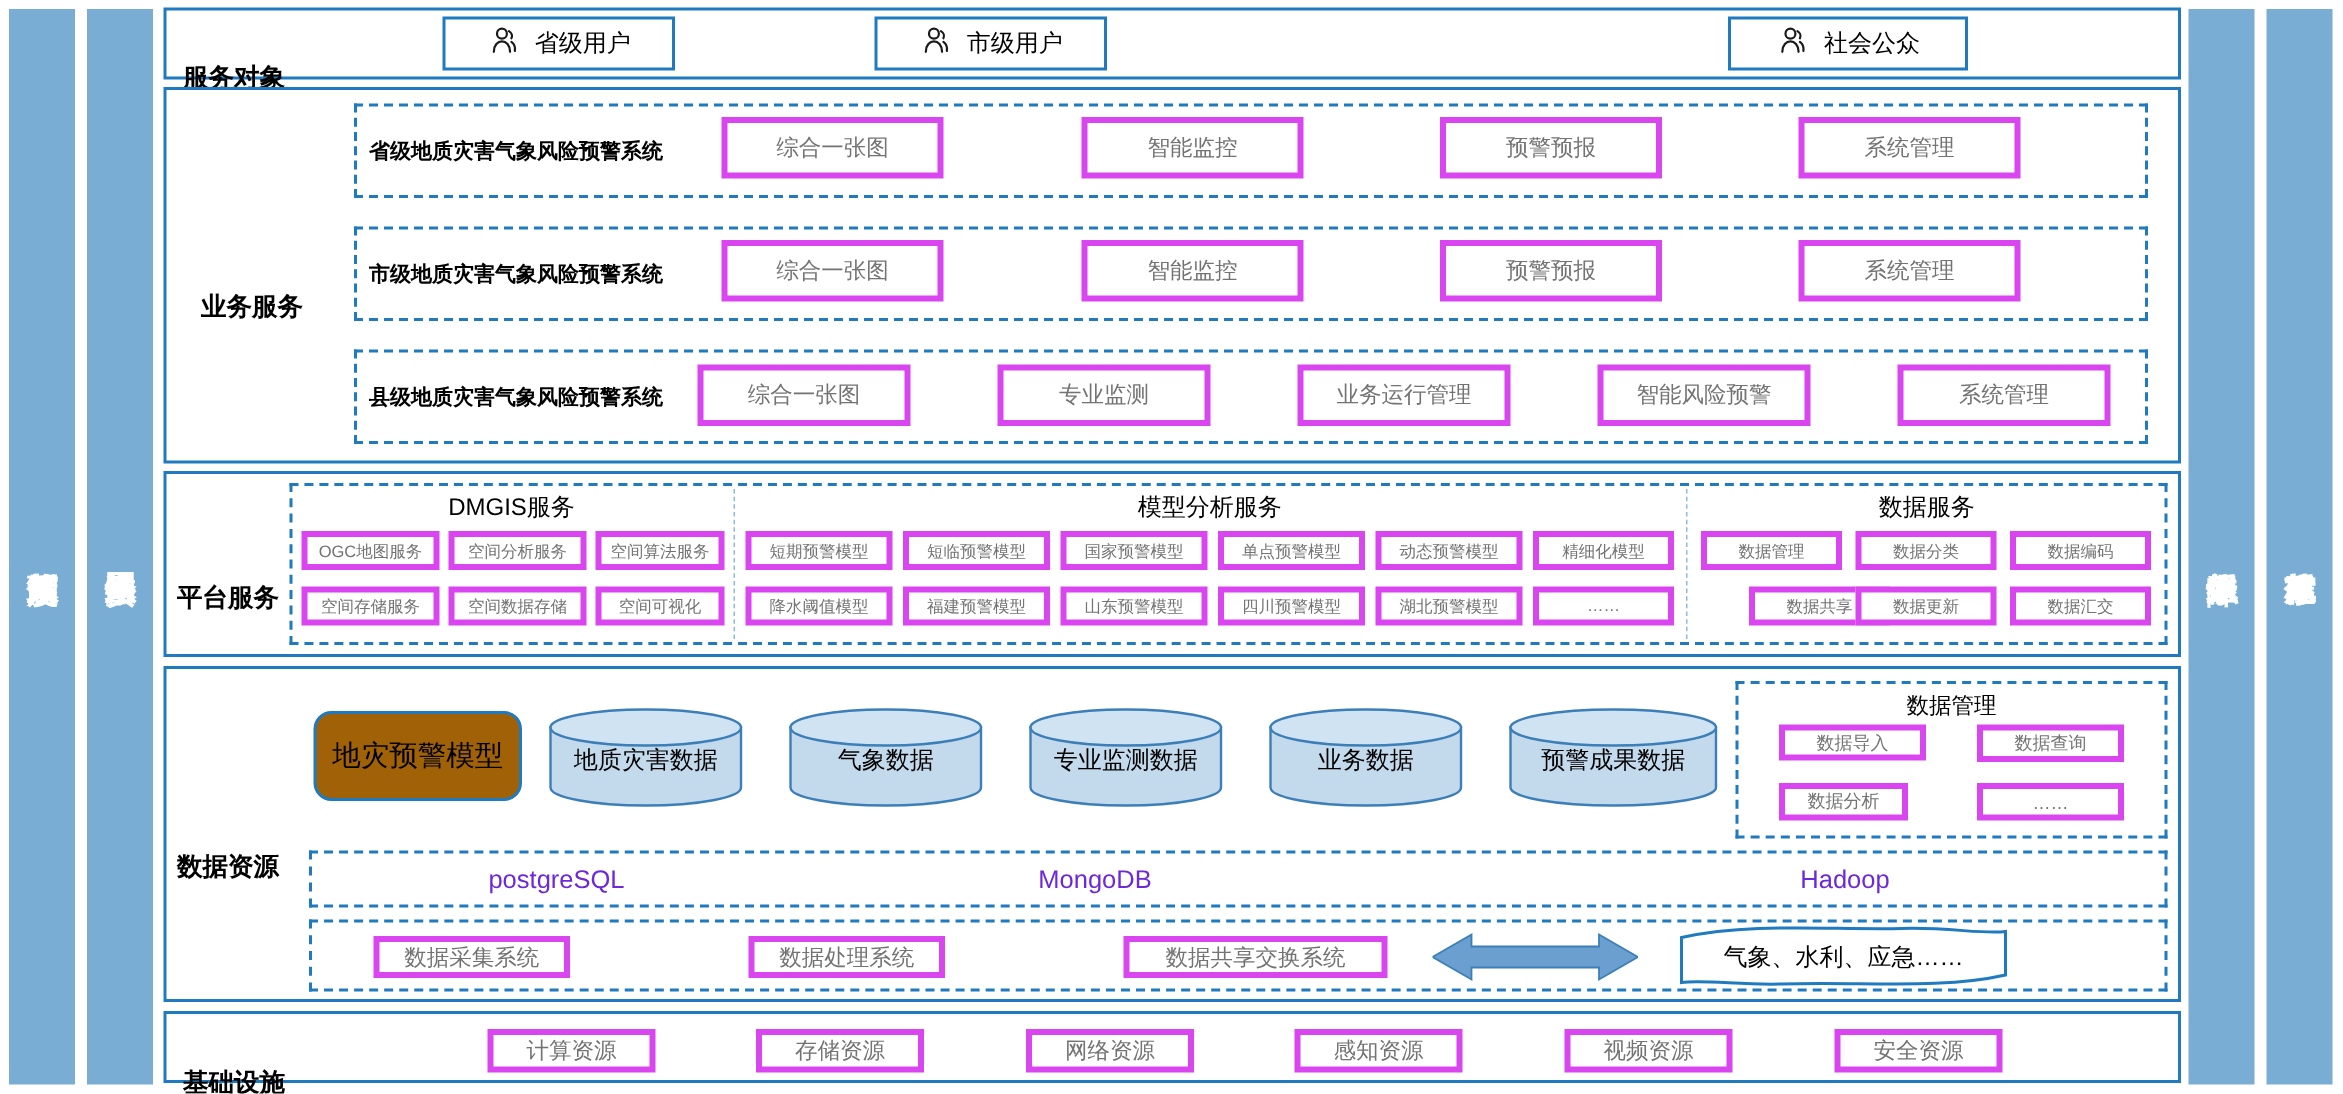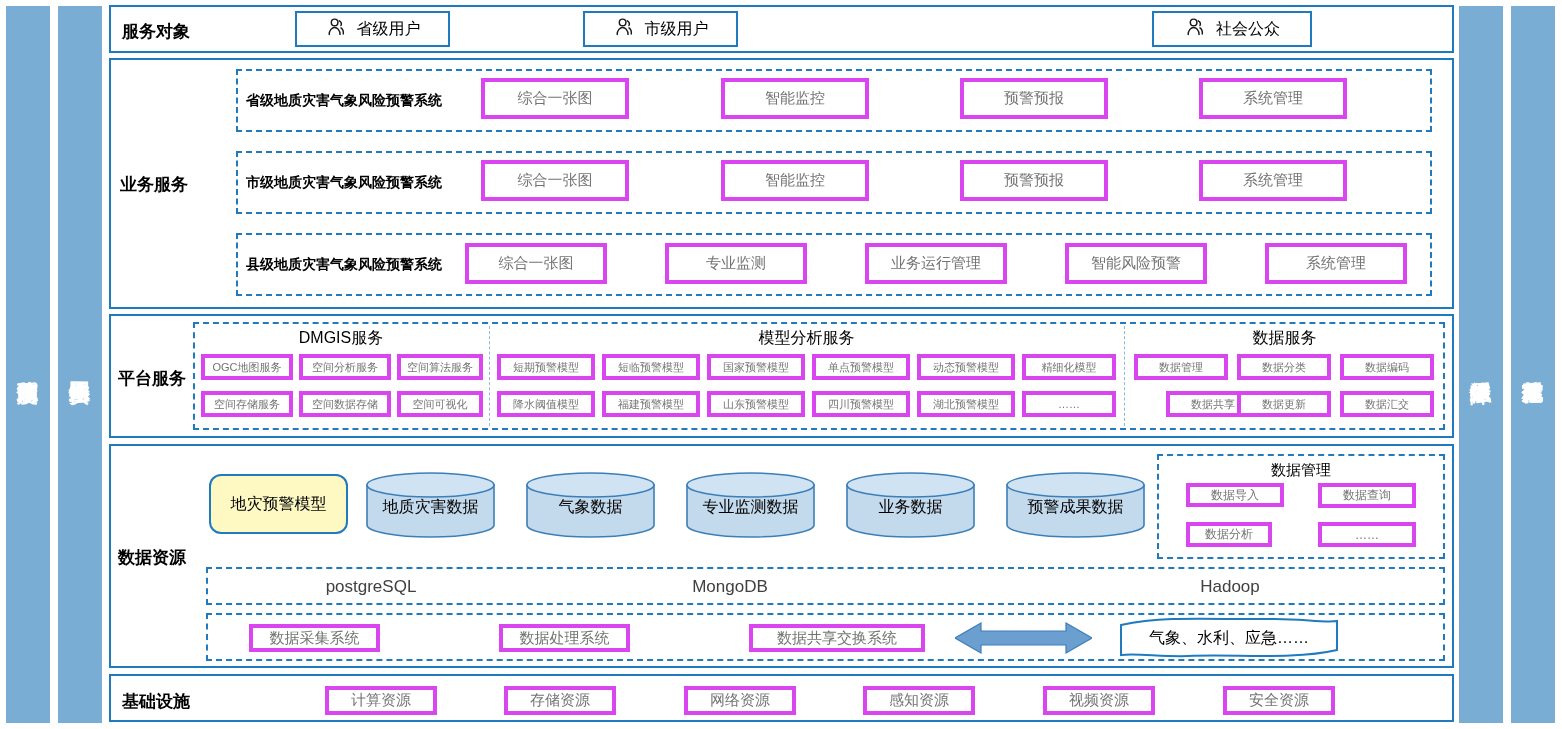--- a/index.html
+++ b/index.html
@@ -33,20 +33,21 @@
     position: absolute;
     border: 2px solid #1f7ac0;
     background: #ffffff;
   }
   .band-label {
     position: absolute;
     font-weight: bold;
     font-size: 17px;
     color: #000000;
     white-space: nowrap;
+    margin-top: 20px;
   }
 
   
   .sbox {
     position: absolute;
     border: 4px solid #d946ef;
     background: #ffffff;
     display: flex;
     align-items: center;
     justify-content: center;
@@ -96,25 +97,25 @@
     color: #000000;
     white-space: nowrap;
   }
   .userchip svg { flex: 0 0 auto; }
 
   
   .roundbox {
     position: absolute;
     border: 2px solid #1f7ac0;
     border-radius: 12px;
-    background: #fef9c3;
+    background: #a16207;
     display: flex;
     align-items: center;
     justify-content: center;
-    font-size: 16px;
+    font-size: 19px;
     white-space: nowrap;
   }
 
   
   .cyl { position: absolute; }
   .cyl .cyl-label {
     position: absolute;
     left: 0; right: 0;
     top: 50%;
     transform: translateY(-38%);
@@ -122,21 +123,21 @@
     font-size: 16px;
     color: #000000;
     white-space: nowrap;
     pointer-events: none;
   }
 
   
   .dbtext {
     position: absolute;
     font-size: 17px;
-    color: #404040;
+    color: #6d28d9;
     white-space: nowrap;
     text-align: center;
   }
 
   .svgwrap { position: absolute; }
 </style>
 </head>
 <body>
 
 <div id="root">
@@ -189,21 +190,21 @@
         <circle cx="10.5" cy="7" r="3.6"></circle>
         <path d="M4.6 20.2 C4.6 15.4 7.6 12.6 10.5 12.6 C13.4 12.6 16.4 15.4 16.4 20.2" stroke-linecap="round"></path>
         <path d="M15.6 5.2 C17.6 6.4 18.3 8.6 17.4 10.4" stroke-linecap="round"></path>
         <path d="M17.4 13.0 C19.6 14.6 20.3 17.3 19.9 19.6" stroke-linecap="round"></path>
       </svg>
     </span>
     <span>社会公众</span>
   </div>
 
   <div class="band" style="left:109px; top:58px; width:1345px; height:251px;"></div>
-  <div class="band-label" style="left:120px; top:173px;font-family:Liberation Serif, serif;">业务服务</div>
+  <div class="band-label" style="left:134px; top:173px;font-family:Liberation Serif, serif;">业务服务</div>
 
   <div class="dgroup" style="left:236px; top:69px; width:1196px; height:63px;"></div>
   <div class="rowlabel" style="left:246px; top:90px; height:22px;">省级地质灾害气象风险预警系统</div>
   <div class="sbox" style="left:481px; top:78px; width:148px; height:41px;">综合一张图</div>
   <div class="sbox" style="left:721px; top:78px; width:148px; height:41px;">智能监控</div>
   <div class="sbox" style="left:960px; top:78px; width:148px; height:41px;">预警预报</div>
   <div class="sbox" style="left:1199px; top:78px; width:148px; height:41px;">系统管理</div>
 
   <div class="dgroup" style="left:236px; top:151px; width:1196px; height:63px;"></div>
   <div class="rowlabel" style="left:246px; top:172px; height:22px;">市级地质灾害气象风险预警系统</div>

